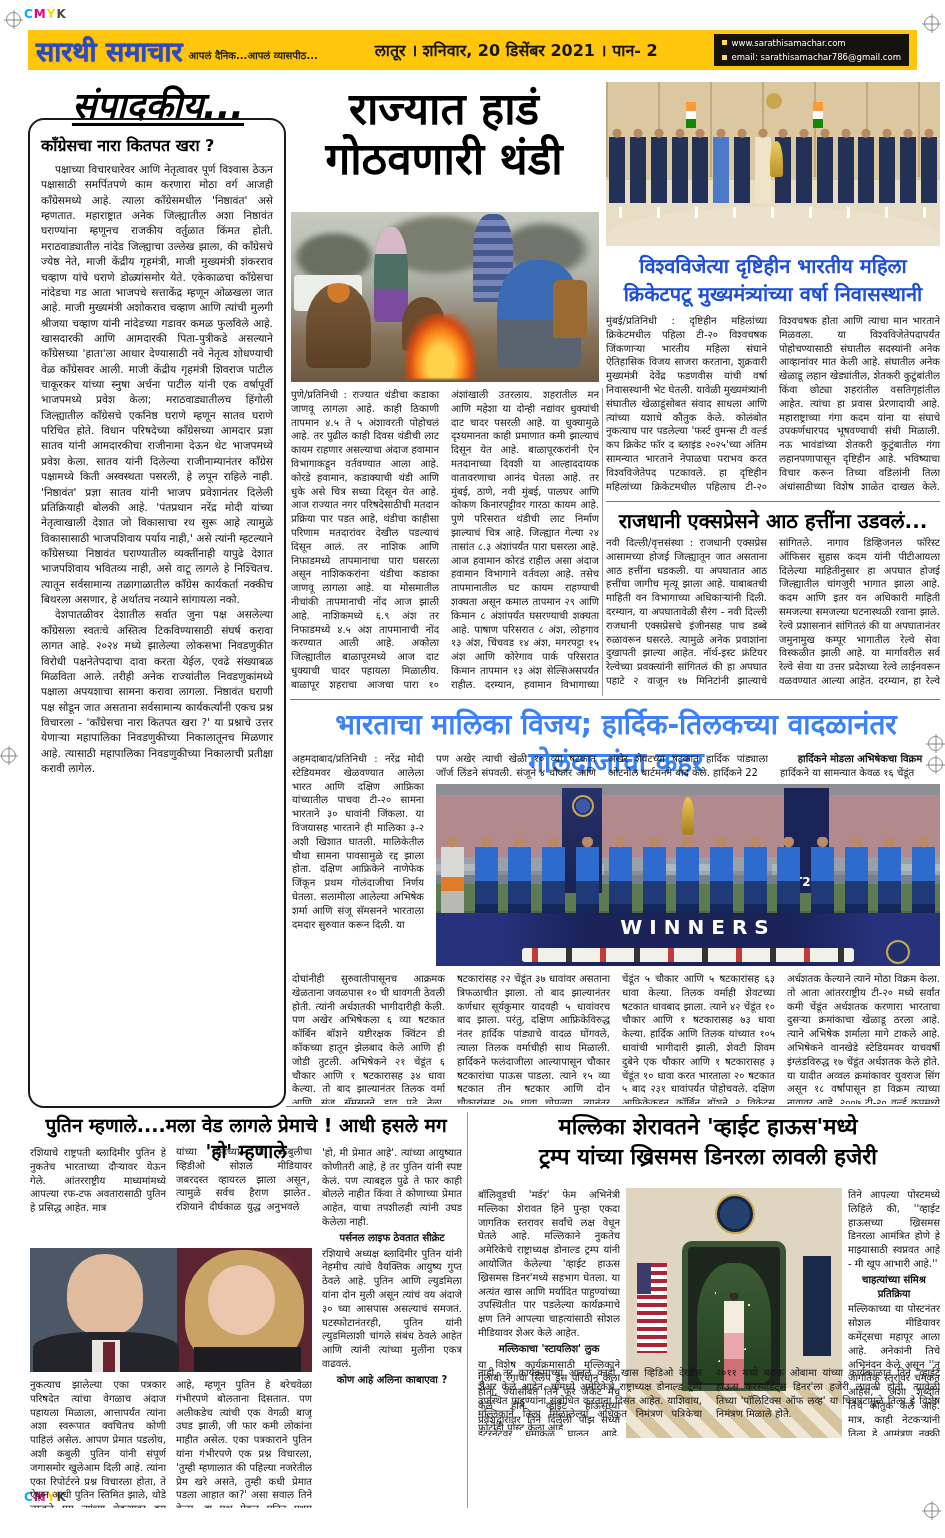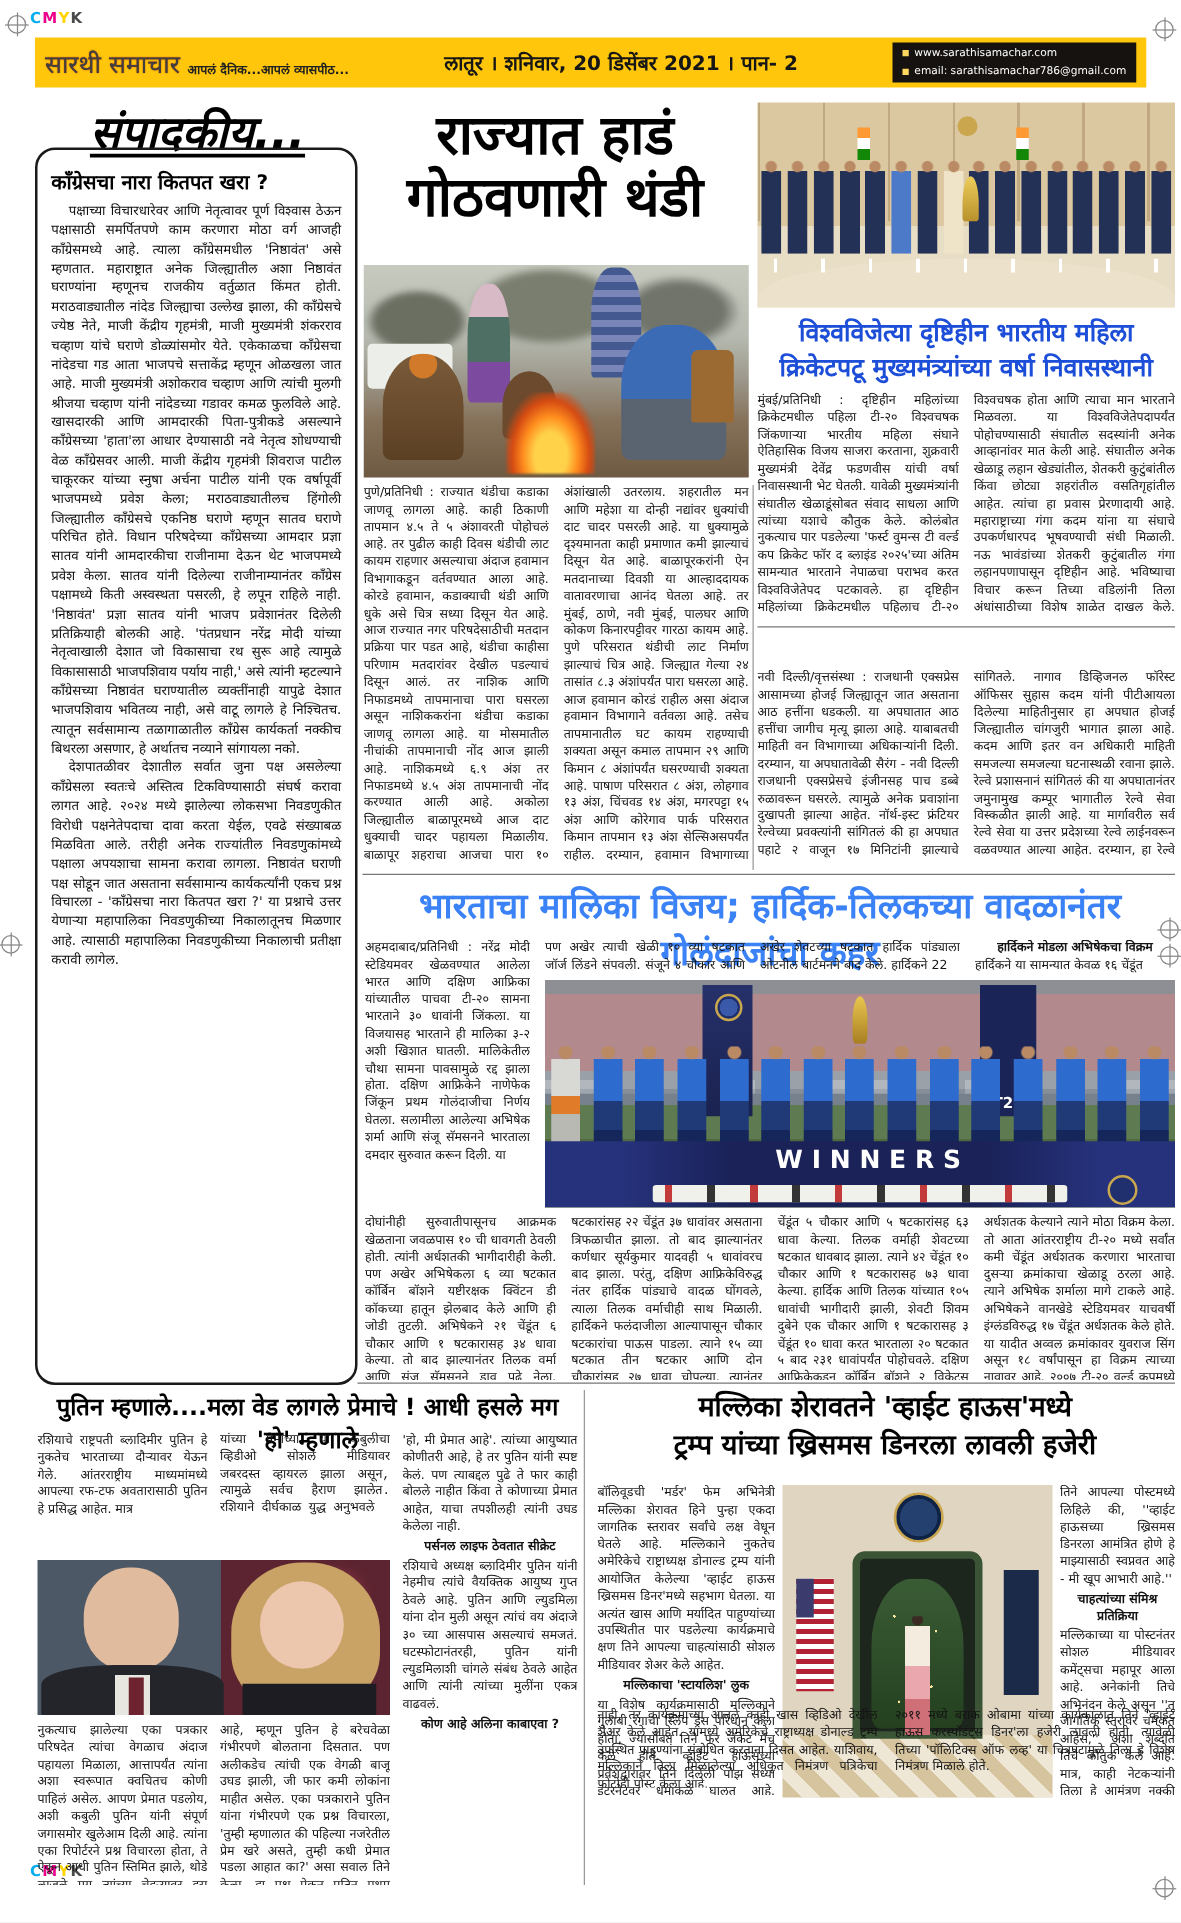--- a/index.html
+++ b/index.html
@@ -6,21 +6,21 @@
   .page{position:relative;width:945px;height:1538px;background:#ffffff;margin:0 auto;overflow:hidden;
         font-family:"DejaVu Sans","Liberation Sans",sans-serif;color:#111;}
   
   .reg{position:absolute;width:13px;height:13px;border:1px solid #888;border-radius:50%;}
   .reg::before{content:"";position:absolute;left:50%;top:-3px;bottom:-3px;width:1px;background:#888;transform:translateX(-50%);}
   .reg::after{content:"";position:absolute;top:50%;left:-3px;right:-3px;height:1px;background:#888;transform:translateY(-50%);}
   .cmyk{position:absolute;font-size:12px;font-weight:bold;letter-spacing:1px;font-family:"DejaVu Sans",sans-serif;}
   .cmyk .c{color:#00AEEF}.cmyk .m{color:#EC008C}.cmyk .y{color:#FFD400}.cmyk .k{color:#4a4a4a}
   
   .masthead{position:absolute;left:28px;top:30px;width:889px;height:40px;background:#FFC60B;display:flex;align-items:center;padding:0 8px;box-sizing:border-box;}
-  .paper-name{color:#404040;font-size:20px;font-weight:400;white-space:nowrap;text-shadow:0 0 1px #8d0f0f;}
+  .paper-name{color:#1d4ed8;font-size:27px;font-weight:700;white-space:nowrap;text-shadow:0 0 1px #8d0f0f;}
   .tagline{font-size:10px;color:#222;margin:10px 0 0 6px;white-space:nowrap;font-weight:bold;}
   .dateline{flex:1;text-align:center;font-size:16px;font-weight:800;color:#161616;white-space:nowrap;}
   .contact{background:#151210;color:#fff;font-size:8.5px;line-height:1.7;padding:2px 8px;white-space:nowrap;}
   .contact .row{display:flex;align-items:center;gap:4px;}
   .sq{display:inline-block;width:5px;height:5px;background:#FFD75E;}
   
   .body-txt{font-size:10px;line-height:1.38;text-align:justify;overflow:hidden;color:#141414;}
   .cols2{column-count:2;column-gap:12px;}
   .subhead{display:block;font-weight:bold;text-align:center;margin:2px 0;}
   .rule-h{position:absolute;height:1px;background:#777;}
@@ -218,20 +218,21 @@
     <div class="tp-bottles"></div>
   </div>
   <div class="blind-hl">
     <span style="display:block">विश्वविजेत्या दृष्टिहीन भारतीय महिला</span>
     <span style="display:block">क्रिकेटपटू मुख्यमंत्र्यांच्या वर्षा निवासस्थानी</span>
   </div>
   <div class="blind-body body-txt cols2">मुंबई/प्रतिनिधी : दृष्टिहीन महिलांच्या क्रिकेटमधील पहिला टी-२० विश्वचषक जिंकणाऱ्या भारतीय महिला संघाने ऐतिहासिक विजय साजरा करताना, शुक्रवारी मुख्यमंत्री देवेंद्र फडणवीस यांची वर्षा निवासस्थानी भेट घेतली. यावेळी मुख्यमंत्र्यांनी संघातील खेळाडूंसोबत संवाद साधला आणि त्यांच्या यशाचे कौतुक केले. कोलंबोत नुकत्याच पार पडलेल्या 'फर्स्ट वुमन्स टी वर्ल्ड कप क्रिकेट फॉर द ब्लाइंड २०२५'च्या अंतिम सामन्यात भारताने नेपाळचा पराभव करत विश्वविजेतेपद पटकावले. हा दृष्टिहीन महिलांच्या क्रिकेटमधील पहिलाच टी-२० विश्वचषक होता आणि त्याचा मान भारताने मिळवला. या विश्वविजेतेपदापर्यंत पोहोचण्यासाठी संघातील सदस्यांनी अनेक आव्हानांवर मात केली आहे. संघातील अनेक खेळाडू लहान खेड्यांतील, शेतकरी कुटुंबांतील किंवा छोट्या शहरांतील वसतिगृहांतील आहेत. त्यांचा हा प्रवास प्रेरणादायी आहे. महाराष्ट्राच्या गंगा कदम यांना या संघाचे उपकर्णधारपद भूषवण्याची संधी मिळाली. नऊ भावंडांच्या शेतकरी कुटुंबातील गंगा लहानपणापासून दृष्टिहीन आहे. भविष्याचा विचार करून तिच्या वडिलांनी तिला अंधांसाठीच्या विशेष शाळेत दाखल केले. तिथे सुरुवातीला गंमत म्हणून क्रिकेट खेळायला लागली. आवाजाच्या आधारावर चेंडूचा माग काढणे, वेळेचा अंदाज घेणे अशी अनेक आव्हाने होती. मात्र २६ वर्षीय गंगाने चिकाटीनं सराव करत हे कौशल्य आत्मसात केले. मुख्यमंत्र्यांनी तिचे विशेष कौतुक केले.</div>
 
   <div class="rule-h" style="left:606px;top:501px;width:334px;"></div>
 
+  <div class="raj-hl">राजधानी एक्सप्रेसने आठ हत्तींना उडवलं...</div>
   <div class="raj-body body-txt cols2">नवी दिल्ली/वृत्तसंस्था : राजधानी एक्सप्रेस आसामच्या होजई जिल्ह्यातून जात असताना आठ हत्तींना धडकली. या अपघातात आठ हत्तींचा जागीच मृत्यू झाला आहे. याबाबतची माहिती वन विभागाच्या अधिकाऱ्यांनी दिली. दरम्यान, या अपघातावेळी सैरंग - नवी दिल्ली राजधानी एक्सप्रेसचे इंजीनसह पाच डब्बे रुळावरून घसरले. त्यामुळे अनेक प्रवाशांना दुखापती झाल्या आहेत. नॉर्थ-इस्ट फ्रंटियर रेल्वेच्या प्रवक्त्यांनी सांगितलं की हा अपघात पहाटे २ वाजून १७ मिनिटांनी झाल्याचे सांगितले. नागाव डिव्हिजनल फॉरेस्ट ऑफिसर सुहास कदम यांनी पीटीआयला दिलेल्या माहितीनुसार हा अपघात होजई जिल्ह्यातील चांगजुरी भागात झाला आहे. कदम आणि इतर वन अधिकारी माहिती समजल्या समजल्या घटनास्थळी रवाना झाले. रेल्वे प्रशासनानं सांगितलं की या अपघातानंतर जमुनामुख कम्पूर भागातील रेल्वे सेवा विस्कळीत झाली आहे. या मार्गावरील सर्व रेल्वे सेवा या उत्तर प्रदेशच्या रेल्वे लाईनवरून वळवण्यात आल्या आहेत. दरम्यान, हा रेल्वे मार्ग सुरळीत करण्याचे काम सुरू असल्याचे कदम यांनी सांगितले. सैरंग नवी दिल्ली राजधानी एक्सप्रेस मिझोरममधील सैरंग, ऐझावल भागाला नवी दिल्लीशी जोडते.</div>
 
   <div class="rule-h" style="left:290px;top:699px;width:650px;"></div>
 
   <div class="series-hl">भारताचा मालिका विजय; हार्दिक-तिलकच्या वादळानंतर गोलंदाजांचा कहर</div>
   <div class="series-col1 body-txt">अहमदाबाद/प्रतिनिधी : नरेंद्र मोदी स्टेडियमवर खेळवण्यात आलेला भारत आणि दक्षिण आफ्रिका यांच्यातील पाचवा टी-२० सामना भारताने ३० धावांनी जिंकला. या विजयासह भारताने ही मालिका ३-२ अशी खिशात घातली. मालिकेतील चौथा सामना पावसामुळे रद्द झाला होता. दक्षिण आफ्रिकेने नाणेफेक जिंकून प्रथम गोलंदाजीचा निर्णय घेतला. सलामीला आलेल्या अभिषेक शर्मा आणि संजू सॅमसनने भारताला दमदार सुरुवात करून दिली. या</div>
   <div class="series-intro">
     <div class="body-txt">पण अखेर त्याची खेळी १० व्या षटकात जॉर्ज लिंडने संपवली. संजूने ४ चौकार आणि २</div>
     <div class="body-txt">अखेर शेवटच्या षटकात हार्दिक पांड्याला ओटनील बार्टमनने बाद केले. हार्दिकने 22</div>
     <div class="body-txt">

